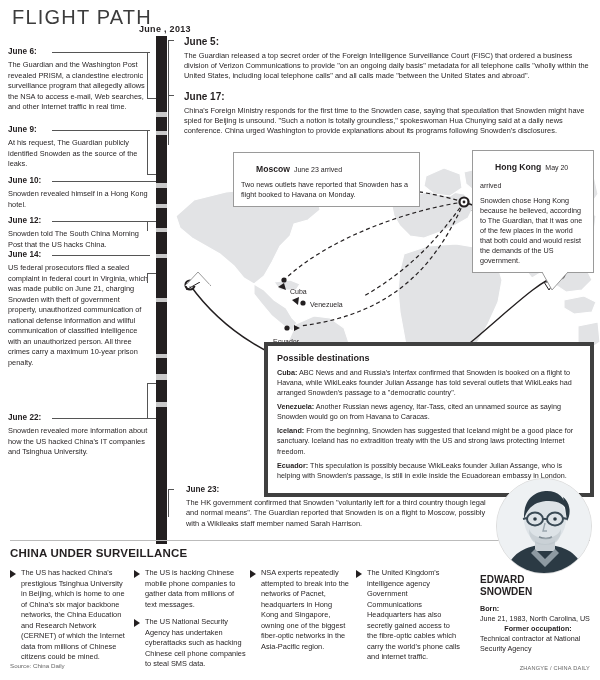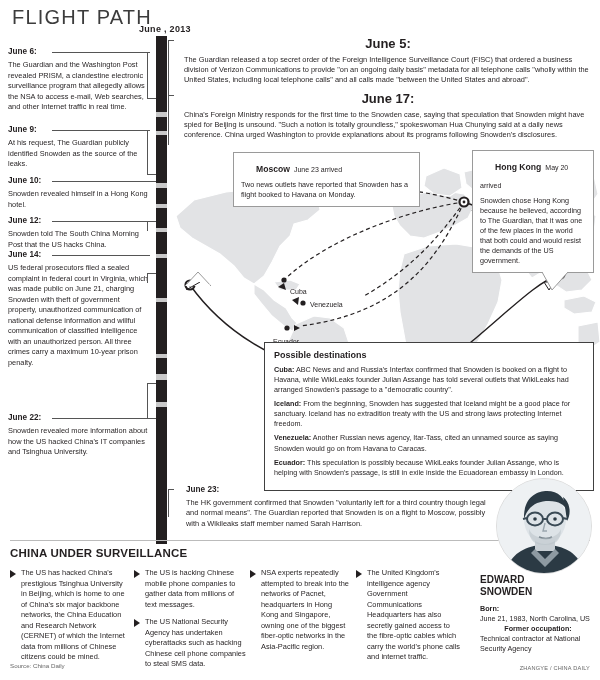--- a/index.html
+++ b/index.html
@@ -48,21 +48,21 @@
   
   .lconn {
     position: absolute; border-top: 1px solid #555; height: 0;
   }
   .lconn-v {
     position: absolute; border-left: 1px solid #555; width: 0;
   }
 
   
   .right-entry { position: absolute; }
-  .right-entry .entry-date { font-size: 13px; font-weight: bold; text-align: center; }
+  .right-entry .entry-date { font-size: 10px; font-weight: bold; }
   .right-entry .entry-date::after { display: none; }
   .right-entry .entry-body { font-size: 7.4px; line-height: 1.38; }
   .rtick {
     position: absolute; border-left: 1px solid #555;
     border-top: 1px solid #555; width: 6px;
   }
 
   
   .map-wrap { position: absolute; left: 168px; top: 150px; width: 432px; height: 345px; }
   .map-wrap svg { display: block; }
@@ -76,21 +76,21 @@
   .callout-sub { font-size: 7px; font-weight: normal; display: inline; margin-left: 4px; }
   .callout-body { font-size: 7.2px; line-height: 1.38; margin-top: 4px; }
 
   #moscow-callout { left: 233px; top: 152px; width: 187px; }
   #hongkong-callout { left: 472px; top: 150px; width: 122px; }
   #hawaii-callout { left: 180px; top: 285px; width: 58px; }
 
   
   #destinations {
     position: absolute; left: 264px; top: 342px; width: 330px;
-    border: 1px solid #404040; background: #fff; padding: 7px 9px 8px 9px;
+    border: 4px solid #404040; background: #fff; padding: 7px 9px 8px 9px;
   }
   #destinations h3 { font-size: 9px; font-weight: bold; margin-bottom: 5px; }
   .dest-item { font-size: 7.2px; line-height: 1.4; margin-bottom: 4px; }
   .dest-item b { font-weight: bold; }
 
   
   #june23 { position: absolute; left: 186px; top: 485px; width: 300px; }
   #june23 .entry-date { font-size: 8.2px; font-weight: bold; }
   #june23 .entry-date::after { display: none; }
   #june23 .entry-body { font-size: 7.4px; line-height: 1.4; }
@@ -328,26 +328,26 @@
     <line x1="0" y1="8" x2="14" y2="0" stroke="#231f20" stroke-width="1"></line>
   </svg>
 
   <div id="destinations">
     <h3>Possible destinations</h3>
     <div class="dest-item">
       <b>Cuba:</b>
       <span>ABC News and and Russia's Interfax confirmed that Snowden is booked on a flight to Havana, while WikiLeaks founder Julian Assange has told several outlets that WikiLeaks had arranged Snowden's passage to a "democratic country".</span>
     </div>
     <div class="dest-item">
+      <b>Venezuela:</b>
+      <span>Another Russian news agency, Itar-Tass, cited an unnamed source as saying Snowden would go on from Havana to Caracas.</span>
+    </div>
+    <div class="dest-item">
       <b>Iceland:</b>
       <span>From the beginning, Snowden has suggested that Iceland might be a good place for sanctuary. Iceland has no extradition treaty with the US and strong laws protecting Internet freedom.</span>
-    </div>
-    <div class="dest-item">
-      <b>Venezuela:</b>
-      <span>Another Russian news agency, Itar-Tass, cited an unnamed source as saying Snowden would go on from Havana to Caracas.</span>
     </div>
     <div class="dest-item">
       <b>Ecuador:</b>
       <span>This speculation is possibly because WikiLeaks founder Julian Assange, who is helping with Snowden's passage, is still in exile inside the Ecuadorean embassy in London.</span>
     </div>
   </div>
 
   <div class="rtick" style="left:168px;top:489px;height:28px;"></div>
   <div id="june23">
     <div class="entry-date">June 23:</div>

